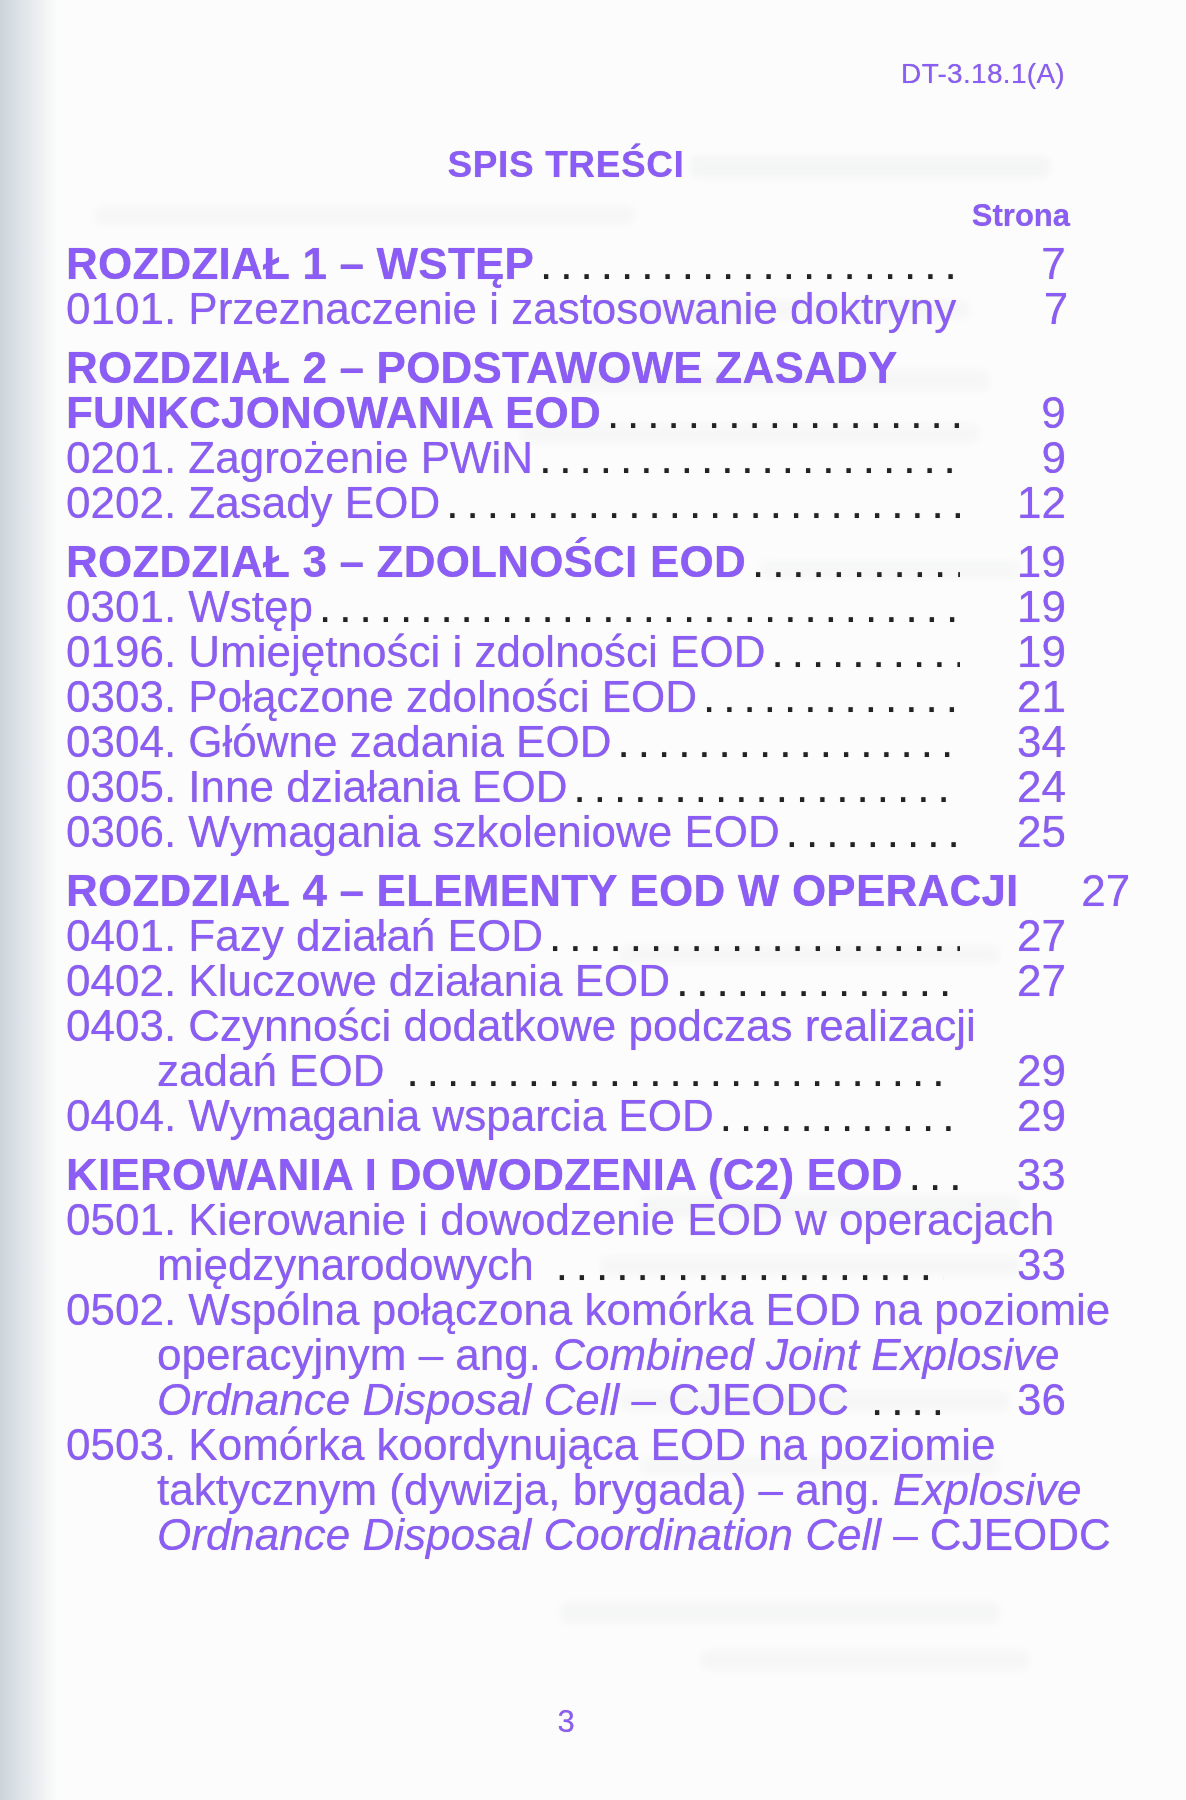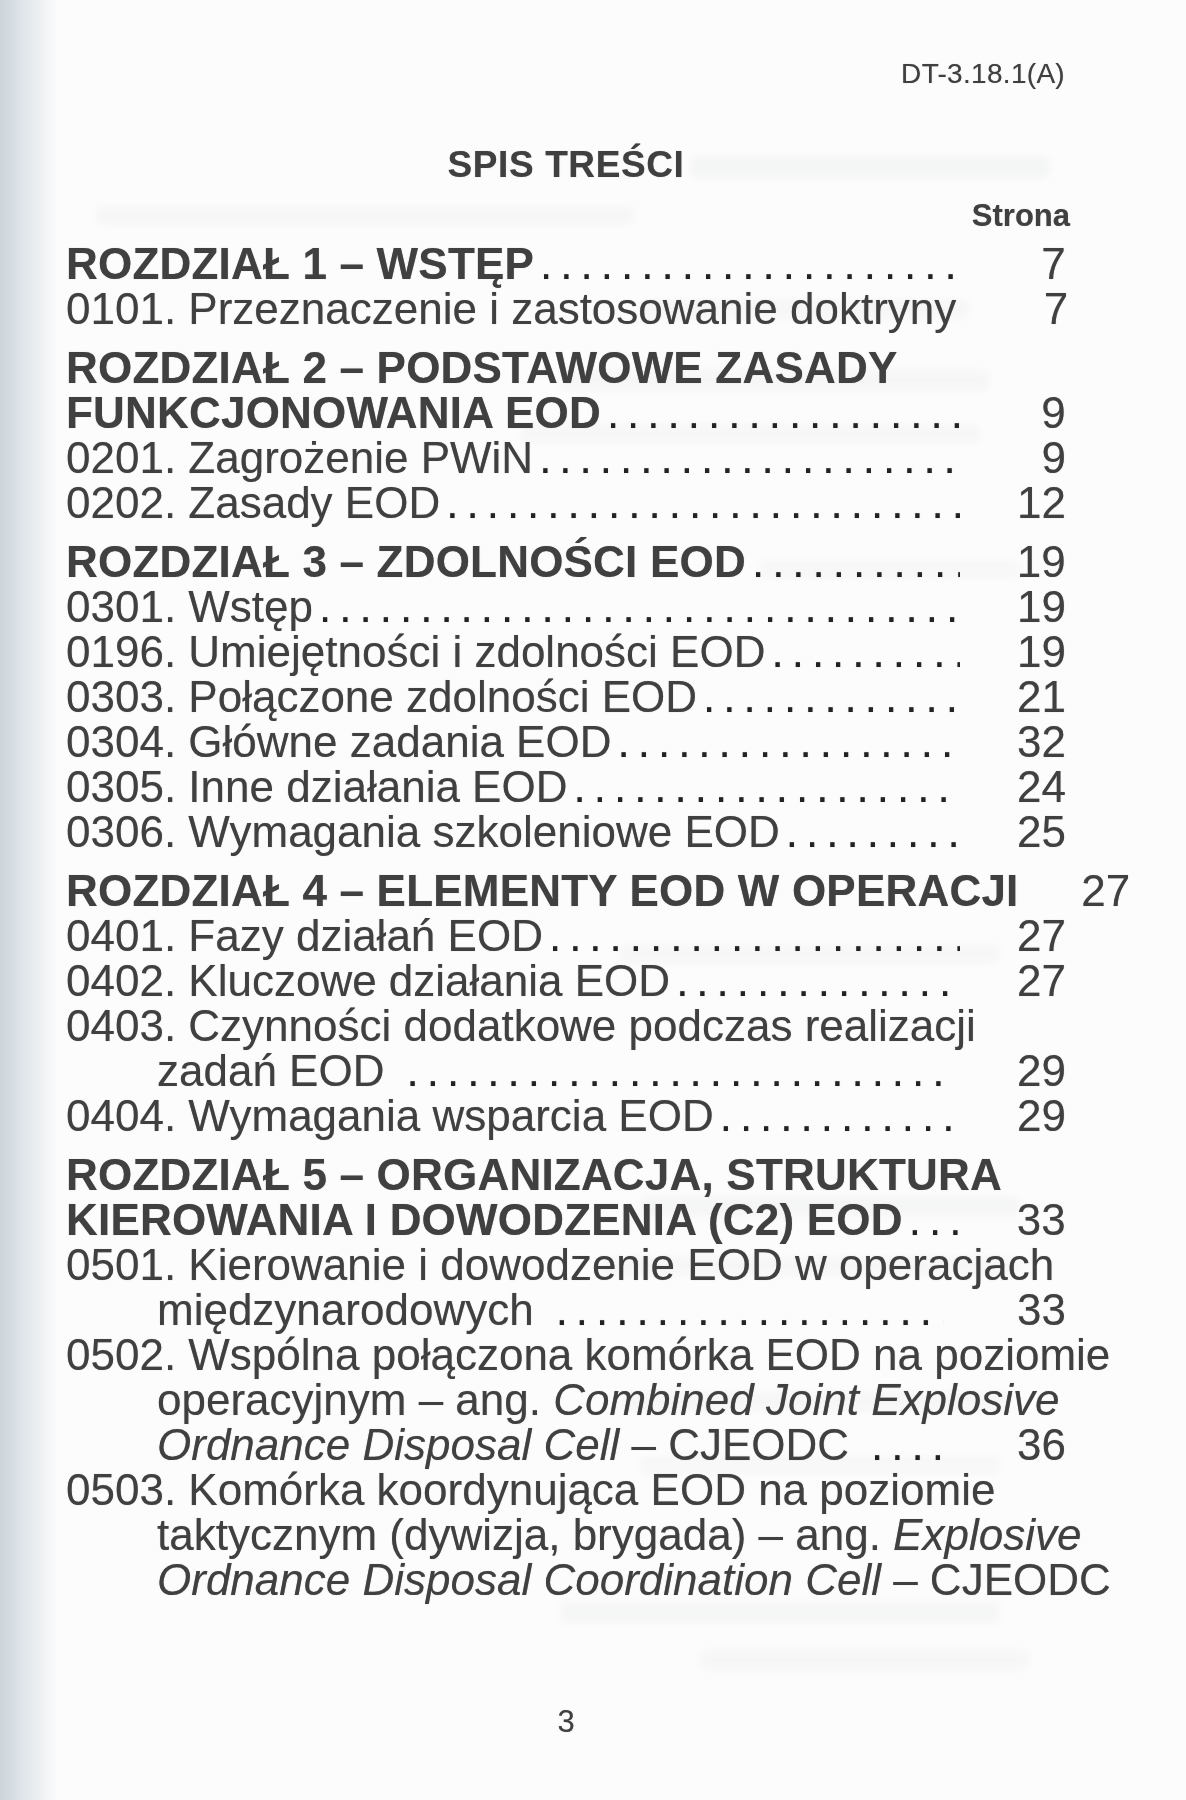--- a/index.html
+++ b/index.html
@@ -1,18 +1,18 @@
 <!DOCTYPE html>
 <html><head>
 <meta charset="utf-8">
 <style>
   html,body{margin:0;padding:0;background:#ffffff;}
   .sheet{
     position:relative;width:1186px;height:1800px;overflow:hidden;
-    background:#fcfcfc;color:#404040;
+    background:#fcfcfc;color:#8b5cf6;
     font-family:"Liberation Sans", sans-serif;
     text-shadow:0 0 0.8px rgba(30,30,30,.45);
   }
   .edge-shadow{
     position:absolute;left:0;top:0;bottom:0;width:58px;
     background:linear-gradient(to right,#ccd4da 0%,#dde3e8 35%,rgba(255,255,255,0) 100%);
   }
   .doc-code{
     position:absolute;top:58px;left:66px;right:121px;
     text-align:right;font-size:28px;letter-spacing:.3px;
@@ -136,21 +136,21 @@
         <div class="line">
           <span class="text"><span>0303. Połączone zdolności EOD</span></span>
           <span class="leader"></span>
           <span class="pagenum">21</span>
         </div>
       </div>
       <div class="entry item">
         <div class="line">
           <span class="text"><span>0304. Główne zadania EOD</span></span>
           <span class="leader"></span>
-          <span class="pagenum">32</span>
+          <span class="pagenum">34</span>
         </div>
       </div>
       <div class="entry item">
         <div class="line">
           <span class="text"><span>0305. Inne działania EOD</span></span>
           <span class="leader"></span>
           <span class="pagenum">24</span>
         </div>
       </div>
       <div class="entry item">
@@ -192,23 +192,20 @@
         </div>
       </div>
       <div class="entry item">
         <div class="line">
           <span class="text"><span>0404. Wymagania wsparcia EOD</span></span>
           <span class="leader"></span>
           <span class="pagenum">29</span>
         </div>
       </div>
       <div class="entry chapter gap">
-        <div class="line">
-          <span class="text"><span>ROZDZIAŁ 5 – ORGANIZACJA, STRUKTURA</span></span>
-        </div>
         <div class="line">
           <span class="text"><span>KIEROWANIA I DOWODZENIA (C2) EOD</span></span>
           <span class="leader"></span>
           <span class="pagenum">33</span>
         </div>
       </div>
       <div class="entry item">
         <div class="line">
           <span class="text"><span>0501. Kierowanie i dowodzenie EOD w operacjach</span></span>
         </div>

